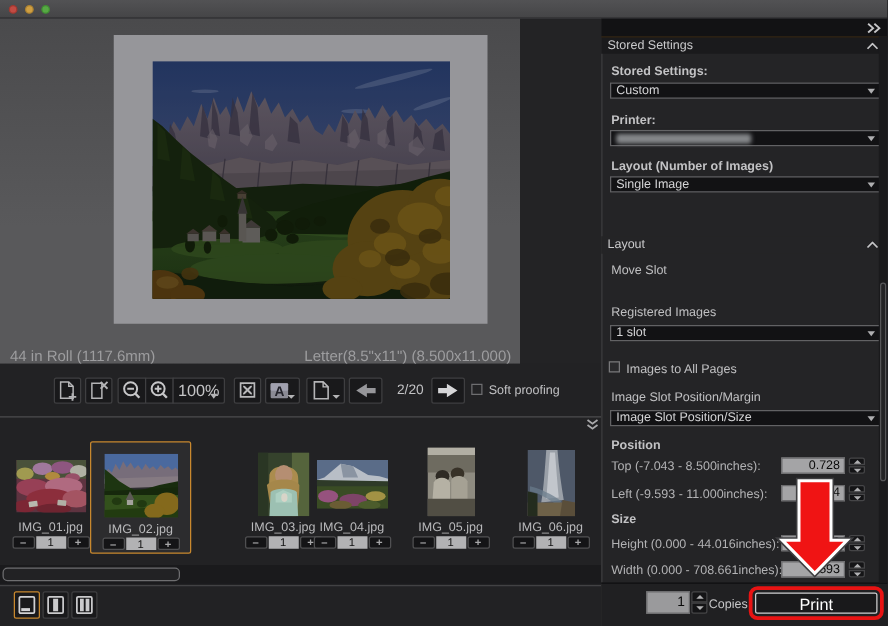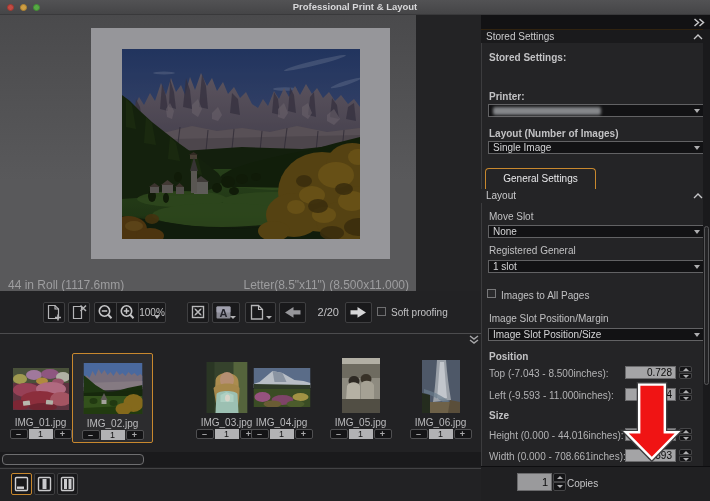--- a/index.html
+++ b/index.html
@@ -109,21 +109,20 @@
   background:#19191b; border:1px solid #cfcfd1; border-radius:2px;
   color:#ffffff; font-size:13px; text-align:center; line-height:17px; }
 </style>
 </head>
 <body>
 
 <div id="titlebar" class="abs">
   <div class="tl" style="left:7px;  background:#c24b43; border:0.5px solid #a03830;"></div>
   <div class="tl" style="left:20px; background:#cf9f43; border:0.5px solid #ad8230;"></div>
   <div class="tl" style="left:33px; background:#57a944; border:0.5px solid #418e33;"></div>
-  <div class="t">Professional Print &amp; Layout</div>
 </div>
 
 <div id="canvas" class="abs">
   <div id="paper">
     <div id="photo">
 <svg width="238" height="190" viewBox="0 0 238 190">
   <defs>
     <linearGradient id="sky" x1="0" y1="0" x2="0" y2="1">
       <stop offset="0" stop-color="#2a4379"></stop>
       <stop offset="0.55" stop-color="#3d5181"></stop>
@@ -298,21 +297,21 @@
       <path d="M6.8,8 L12.2,8" stroke="#c6c6c8" stroke-width="1.5"></path>
     </svg>
   </div>
   <div class="tbtn" style="left:116px; width:23px; border-radius:0;">
     <svg class="tico" width="21" height="19" viewBox="0 0 21 19">
       <circle cx="9.5" cy="8" r="5.2" fill="none" stroke="#c6c6c8" stroke-width="1.6"></circle>
       <path d="M13.2,11.8 L16.5,15.2" stroke="#c6c6c8" stroke-width="2"></path>
       <path d="M6.8,8 L12.2,8 M9.5,5.3 L9.5,10.7" stroke="#c6c6c8" stroke-width="1.5"></path>
     </svg>
   </div>
-  <div class="tbtn" style="left:138px; width:28px; border-radius:0 2px 2px 0; color:#c4c4c6; font-size:10px; text-align:center; line-height:19px;">100%<span style="position:absolute; right:5px; top:12px; width:0; height:0; border-left:3.5px solid transparent; border-right:3.5px solid transparent; border-top:4px solid #b4b4b6;"></span></div>
+  <div class="tbtn" style="left:138px; width:42px; border-radius:0 2px 2px 0; color:#c4c4c6; font-size:13px; text-align:center; line-height:19px;">100%<span style="position:absolute; right:5px; top:12px; width:0; height:0; border-left:3.5px solid transparent; border-right:3.5px solid transparent; border-top:4px solid #b4b4b6;"></span></div>
   <div class="tbtn" style="left:187px; width:22px;">
     <svg class="tico" width="20" height="19" viewBox="0 0 20 19">
       <rect x="4.5" y="3.5" width="11" height="11" fill="none" stroke="#b9b9bb" stroke-width="1.4"></rect>
       <path d="M6,5 L14,13 M14,5 L6,13" stroke="#b9b9bb" stroke-width="1.6"></path>
       <path d="M6,5 L9,5 M6,5 L6,8 M14,5 L11,5 M14,5 L14,8 M6,13 L9,13 M6,13 L6,10 M14,13 L11,13 M14,13 L14,10" stroke="#19191b" stroke-width="1"></path>
     </svg>
   </div>
   <div class="tbtn" style="left:212px; width:28px;">
     <svg class="tico" width="25" height="19" viewBox="0 0 25 19">
       <rect x="3.5" y="3.5" width="14" height="12" rx="1" fill="#8a8a94"></rect>
@@ -518,41 +517,40 @@
     <svg style="position:absolute; right:4px; top:3px;" width="13" height="9" viewBox="0 0 13 9">
       <path d="M1.5,1 L5.5,4.5 L1.5,8 M6.5,1 L10.5,4.5 L6.5,8" fill="none" stroke="#c6c6c8" stroke-width="1.5"></path>
     </svg>
   </div>
   <div class="phead" style="top:14px; border-top:1px solid #302310;">Stored Settings
     <svg style="position:absolute; right:7px; top:4px;" width="10" height="6" viewBox="0 0 10 6">
       <path d="M1,5 L5,1 L9,5" fill="none" stroke="#c6c6c8" stroke-width="1.4"></path>
     </svg></div>
 
   <div class="plabel" style="top:37px;">Stored Settings:</div>
+  <div class="dd" style="top:51px;">Custom<span class="ar"></span></div>
 
   <div class="plabel" style="top:76px;">Printer:</div>
   <div class="dd" style="top:89px;">
       <span class="ar"></span>
     <span style="position:absolute;left:4px;top:2px;width:108px;height:8px;background:#85878a;filter:blur(1.6px);border-radius:2px;"></span>
   </div>
 
   <div class="plabel" style="top:113px;">Layout (Number of Images)</div>
   <div class="dd" style="top:126px;">Single Image<span class="ar"></span></div>
 
-  <div class="tab" id="tab1">General Settings</div>
 
   <div class="phead" style="top:174px; background:#242426;">Layout
     <svg style="position:absolute; right:7px; top:4px;" width="10" height="6" viewBox="0 0 10 6">
       <path d="M1,5 L5,1 L9,5" fill="none" stroke="#c6c6c8" stroke-width="1.4"></path>
     </svg></div>
 
   <div class="plabel" style="top:196px; font-weight:normal; color:#c0c0c2;">Move Slot</div>
-  <div class="dd" style="top:210px;">None<span class="ar"></span></div>
-
-  <div class="plabel" style="top:230px; font-weight:normal; color:#c0c0c2;">Registered General</div>
+
+  <div class="plabel" style="top:230px; font-weight:normal; color:#c0c0c2;">Registered Images</div>
   <div class="dd" style="top:245px;">1 slot<span class="ar"></span></div>
 
   <div class="cb" style="left:6px; top:274px;"></div>
   <div class="rowlab" style="left:20px; top:275px; color:#c0c0c2;">Images to All Pages</div>
 
   <div class="plabel" style="top:298px; font-weight:normal; color:#c0c0c2;">Image Slot Position/Margin</div>
   <div class="dd" style="top:313px;">Image Slot Position/Size<span class="ar"></span></div>
 
   <div class="plabel" style="top:336px;">Position</div>
 
@@ -606,20 +604,23 @@
     <div class="field" style="left:36px; top:6px; width:35px; height:18px; line-height:17px; font-size:11px; background:#9a9a9c;">1</div>
     <div class="spinv" style="left:72px; top:6px; width:13px; height:18px;">
       <div class="u" style="height:9px;">
           <div class="tri-u" style="top:2px;"></div>
         </div>
       <div class="d" style="top:9px; height:9px;">
           <div class="tri-d" style="top:2px;"></div>
         </div>
     </div>
     <div style="position:absolute; left:86px; top:11px; font-size:10px; color:#c6c6c8;">Copies</div>
+    <div id="printwrap">
+        <div id="printbtn">Print</div>
+      </div>
   </div>
 
   <div id="vscroll">
       <div id="vthumb"></div>
     </div>
 </div>
 
 <svg class="abs" style="left:615px; top:379px; pointer-events:none;" width="75" height="86" viewBox="0 0 75 86">
   <path d="M23,4.4 L51,4.4 L51,52 L65.5,52 L36.8,81.3 L8,52 L23,52 Z" fill="none" stroke="#3e3e40" stroke-width="2.6" stroke-linejoin="miter"></path>
   <path d="M23,4.4 L51,4.4 L51,52 L65.5,52 L36.8,81.3 L8,52 L23,52 Z" fill="#ffffff"></path>

